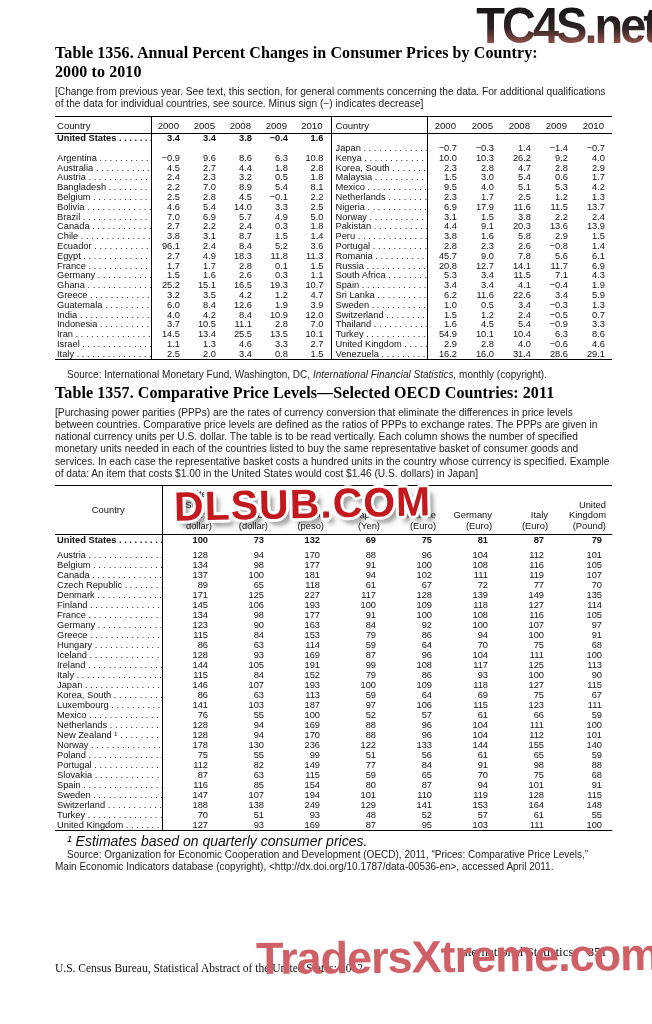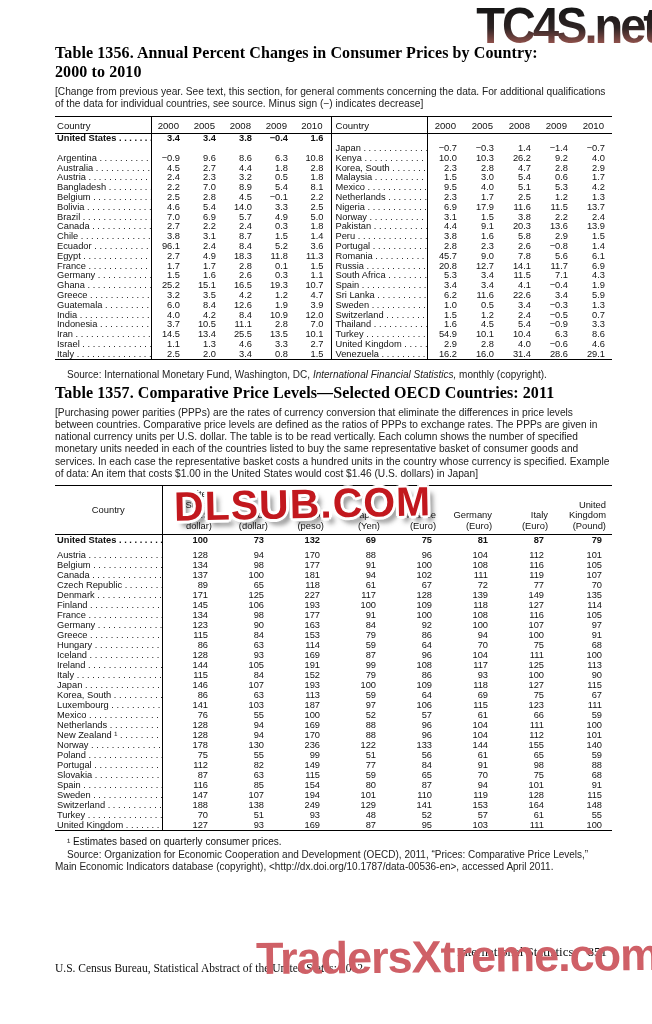--- a/index.html
+++ b/index.html
@@ -30,21 +30,21 @@
   
   .t1357{width:557px;margin-top:5px;font-size:9.3px;
          border-top:1.5px solid #000;border-bottom:1.5px solid #000;}
   .t1357 th{font-weight:normal;font-size:9.4px;line-height:10.5px;vertical-align:bottom;
             text-align:right;padding:3px 6px 3px 0;border-bottom:1px solid #000;}
   .t1357 th.chead{text-align:center;vertical-align:middle;padding:0;}
   .t1357 td{height:10px;line-height:10px;padding:0;white-space:nowrap;overflow:hidden;}
   .t1357 .cname{text-align:left;padding-left:2px;border-right:1px solid #000;}
   .t1357 .num{text-align:right;padding-right:10px;}
   .t1357 tr.spacer td{height:5px;}
-  .foot-note{font-size:10px;line-height:11.8px;margin-top:5px;padding-left:12px;}
+  .foot-note{font-size:14px;line-height:11.8px;margin-top:5px;padding-left:12px;font-style:italic;}
   
   .footer-right{position:absolute;top:944px;right:45px;font-family:"Liberation Serif",serif;
                 font-size:13px;color:#111;text-align:center;}
   .footer-right .pg{padding-left:14px;}
   .footer-left{position:absolute;top:962px;left:55px;font-family:Liberation Serif, serif;
                font-size:11.5px;color:#111;}
   
   .wm-top{position:absolute;top:2px;right:-4px;font-weight:bold;font-size:47px;
           letter-spacing:-3px;line-height:1;z-index:5;
           background:linear-gradient(180deg,#161616 15%,#2e2424 55%,#96544e 88%,#a8625a 100%);

